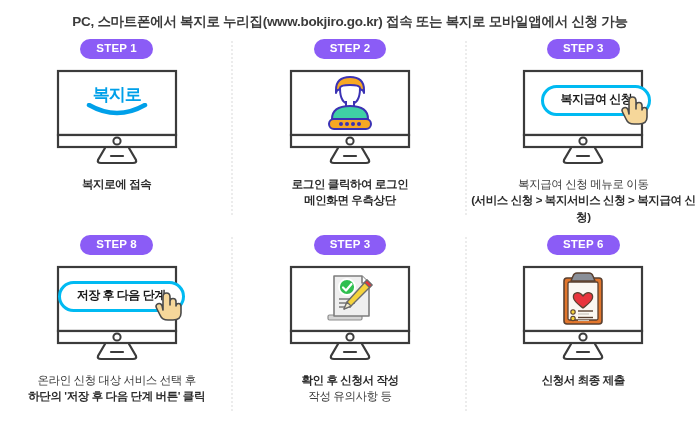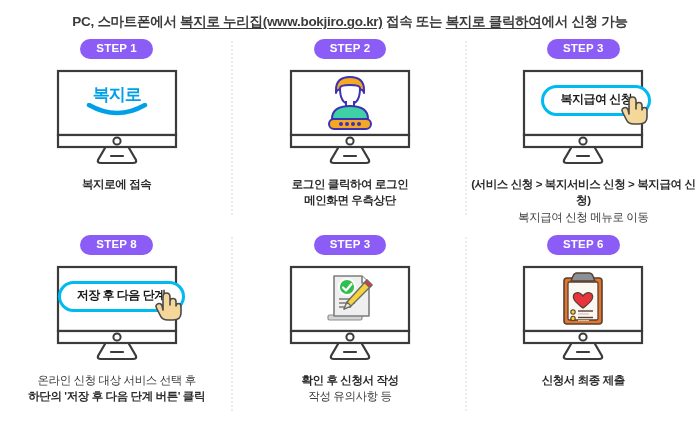--- a/index.html
+++ b/index.html
@@ -25,21 +25,20 @@
     box-sizing: border-box;
   }
   .header-text {
     font-size: 13.5px;
     font-weight: bold;
     color: #3b3b3b;
     letter-spacing: -0.3px;
     line-height: 1.3;
   }
   .header-text .u {
-    text-decoration: underline;
     text-underline-offset: 2px;
     margin-top: 20px;
   }
 
   
   .steps-grid {
     display: grid;
     grid-template-columns: repeat(3, 1fr);
     grid-template-rows: repeat(2, 196px);
     width: 700px;
@@ -157,21 +156,21 @@
   }
   .caption .line { display: block; }
   .caption .bold { font-weight: bold; color: #2b2b2b; }
   .caption .normal { font-weight: normal; }
 </style>
 </head>
 <body>
 
 <div class="header">
   <div class="header-text">
-    <span>PC, 스마트폰에서 </span><span class="u">복지로 누리집(www.bokjiro.go.kr)</span><span> 접속 또는 </span><span class="u">복지로 클릭하여</span><span>에서 신청 가능</span>
+    <span>PC, 스마트폰에서 </span><span class="u">복지로 누리집(www.bokjiro.go.kr)</span><span> 접속 또는 </span><span class="u">복지로 모바일앱</span><span>에서 신청 가능</span>
   </div>
 </div>
 
 <div class="steps-grid">
 
   <div class="step-cell divider">
     <div class="badge">STEP 1</div>
     <div class="monitor-wrap">
       <svg class="monitor-svg" width="128" height="98" viewBox="0 0 128 98">
         <rect x="5" y="3" width="118" height="64" fill="#ffffff" stroke="#3b3b3b" stroke-width="2.2"></rect>
@@ -240,22 +239,22 @@
         <line x1="58" y1="88" x2="70" y2="88" stroke="#3b3b3b" stroke-width="2.2" stroke-linecap="round"></line>
       </svg>
       <div class="pill-wrap">
         <div class="pill">복지급여 신청</div>
         <svg class="cursor-hand" width="30" height="34" viewBox="0 0 30 34">
           <path d="M10 21 L10 8 Q10 4 13.5 4 Q17 4 17 8 L17 16 L17 12.5 Q17 9.5 20 9.5 Q23 9.5 23 12.5 L23 17 Q23 14.5 25.5 14.5 Q28 14.5 28 17.5 L28 24 Q28 31 20 31 L15 31 Q9 31 7 26 L3.5 19 Q2 16 5 14.8 Q7.5 13.8 9 16.5 Z" fill="#f6d79a" stroke="#4a4a4a" stroke-width="1.6" stroke-linejoin="round"></path>
         </svg>
       </div>
     </div>
     <div class="caption">
+      <span class="line normal">복지급여 신청 메뉴로 이동</span>
       <span class="line bold">(서비스 신청 &gt; 복지서비스 신청 &gt; 복지급여 신청)</span>
-      <span class="line normal">복지급여 신청 메뉴로 이동</span>
     </div>
   </div>
 
   <div class="step-cell divider">
     <div class="badge">STEP 8</div>
     <div class="monitor-wrap">
       <svg class="monitor-svg" width="128" height="98" viewBox="0 0 128 98">
         <rect x="5" y="3" width="118" height="64" fill="#ffffff" stroke="#3b3b3b" stroke-width="2.2"></rect>
         <rect x="5" y="67" width="118" height="12" fill="#ffffff" stroke="#3b3b3b" stroke-width="2.2"></rect>
         <circle cx="64" cy="73" r="3.6" fill="#ffffff" stroke="#3b3b3b" stroke-width="2"></circle>

